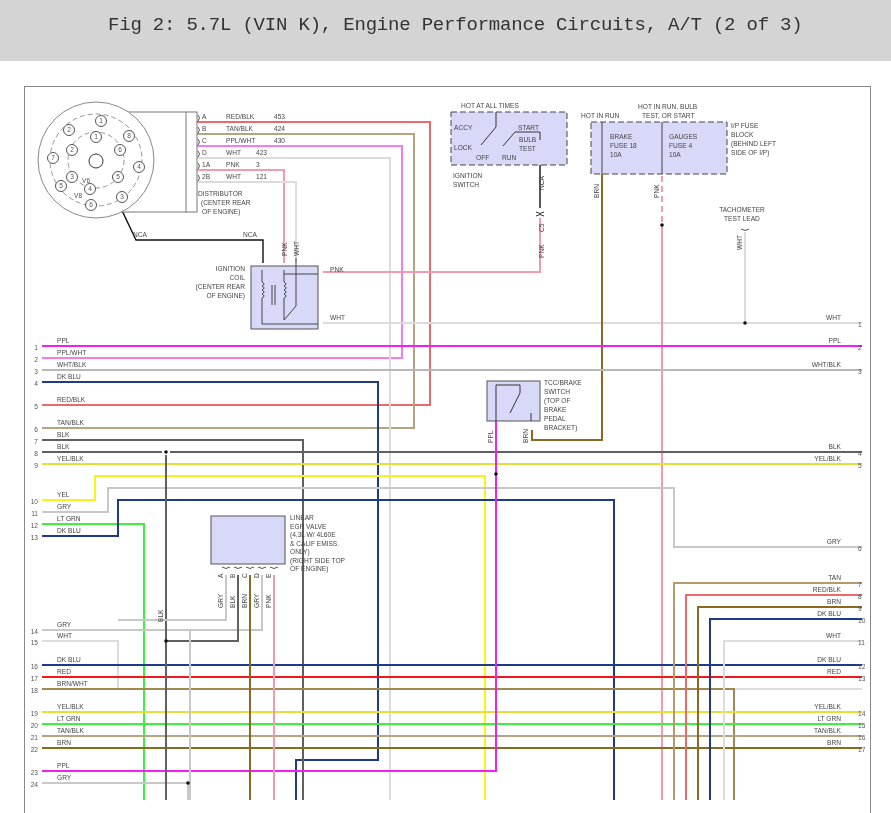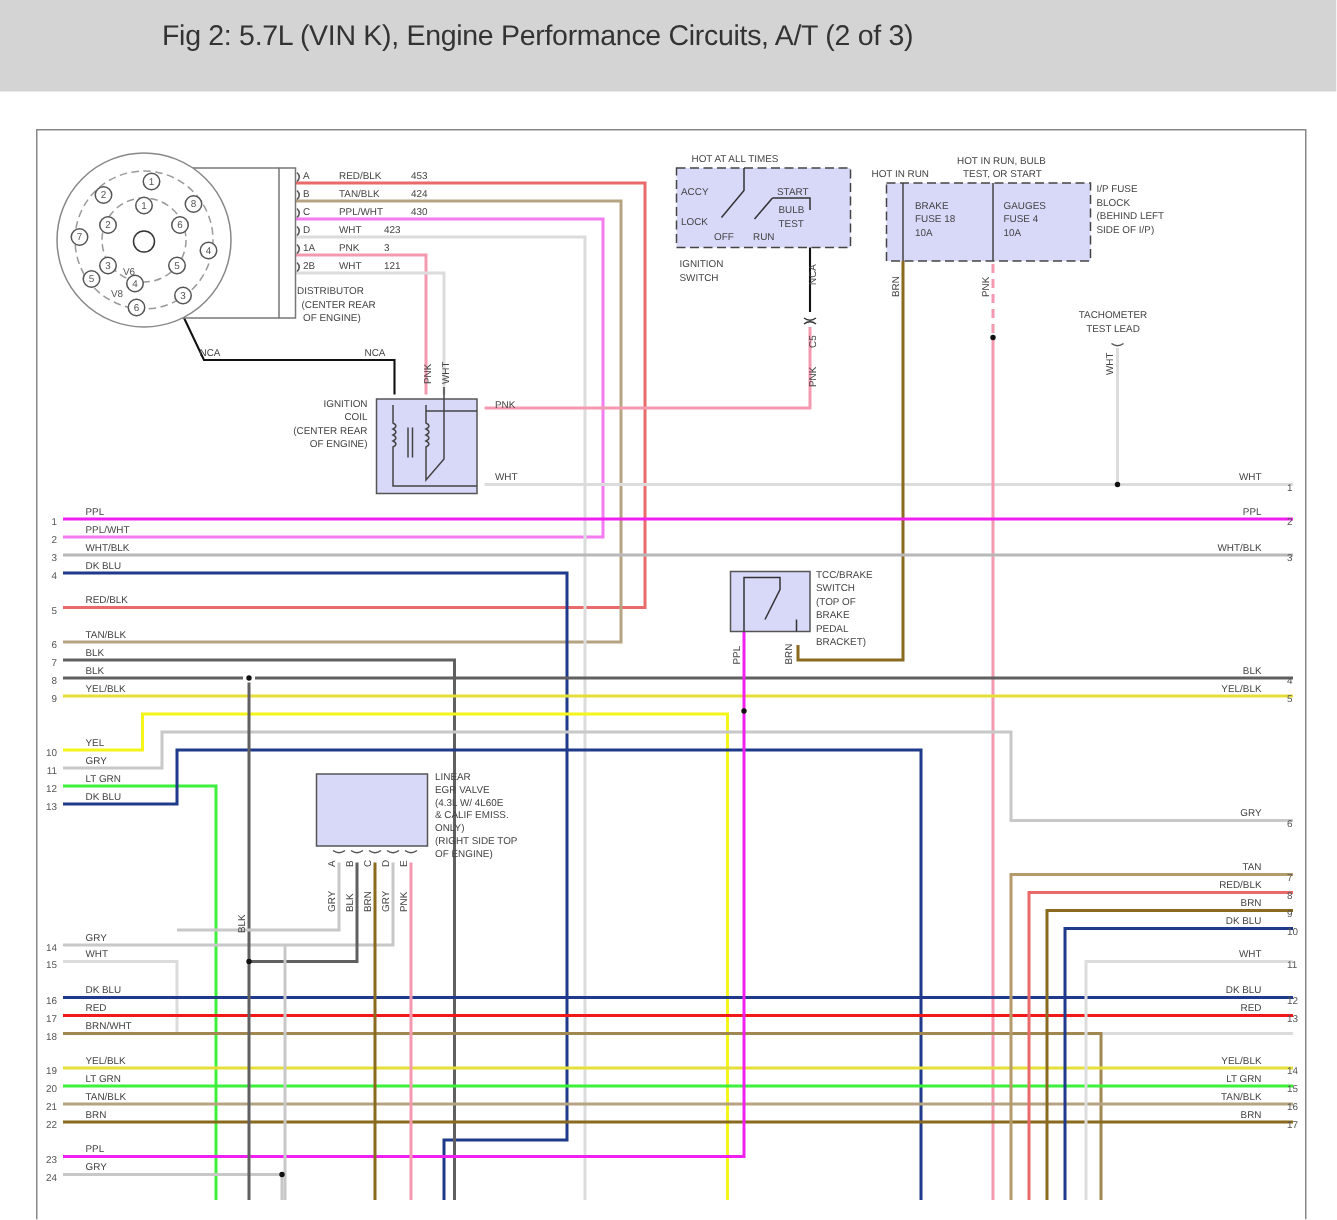--- a/index.html
+++ b/index.html
@@ -1,18 +1,18 @@
 <!DOCTYPE html>
 <html><head>
 <meta charset="utf-8">
 <style>
   html, body { margin:0; padding:0; background:#ffffff; }
   body { width:891px; height:813px; overflow:hidden; position:relative; font-family:"Liberation Sans", sans-serif; }
   .header { position:absolute; left:0; top:0; width:891px; height:61px; background:#d4d4d4; }
-  .header .title { position:absolute; left:108px; top:14px; font-family:Liberation Sans, sans-serif; font-size:19px; color:#333; letter-spacing:-0.2px; }
+  .header .title { position:absolute; left:108px; top:14px; font-family:Liberation Mono, monospace; font-size:19px; color:#333; letter-spacing:-0.2px; }
   #diagram { position:absolute; left:0; top:0; }
   svg text { font-family:"Liberation Sans", sans-serif; fill:#444; }
   .lbl { font-size:6.6px; }
   .num { font-size:6.6px; fill:#555; }
   .vtxt { font-size:6.6px; }
 </style>
 </head>
 <body>
 
 <div class="header">

